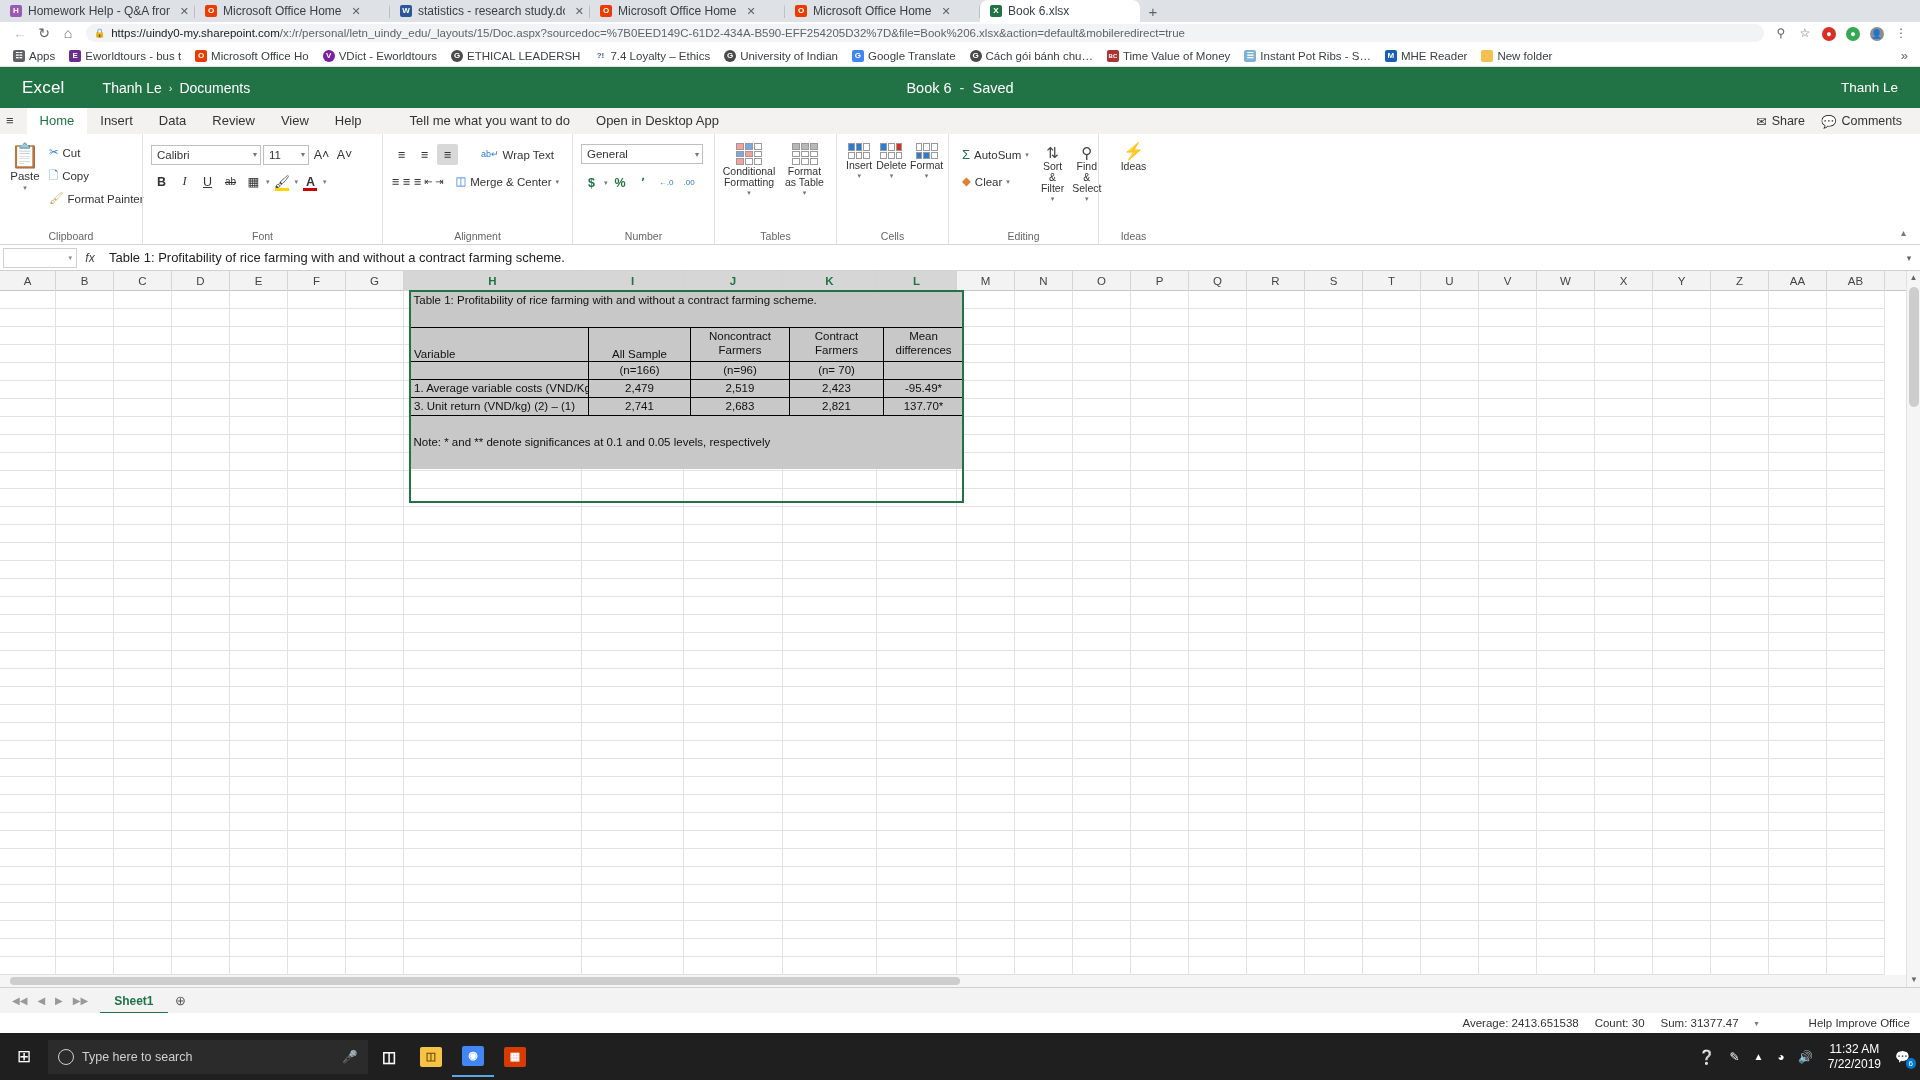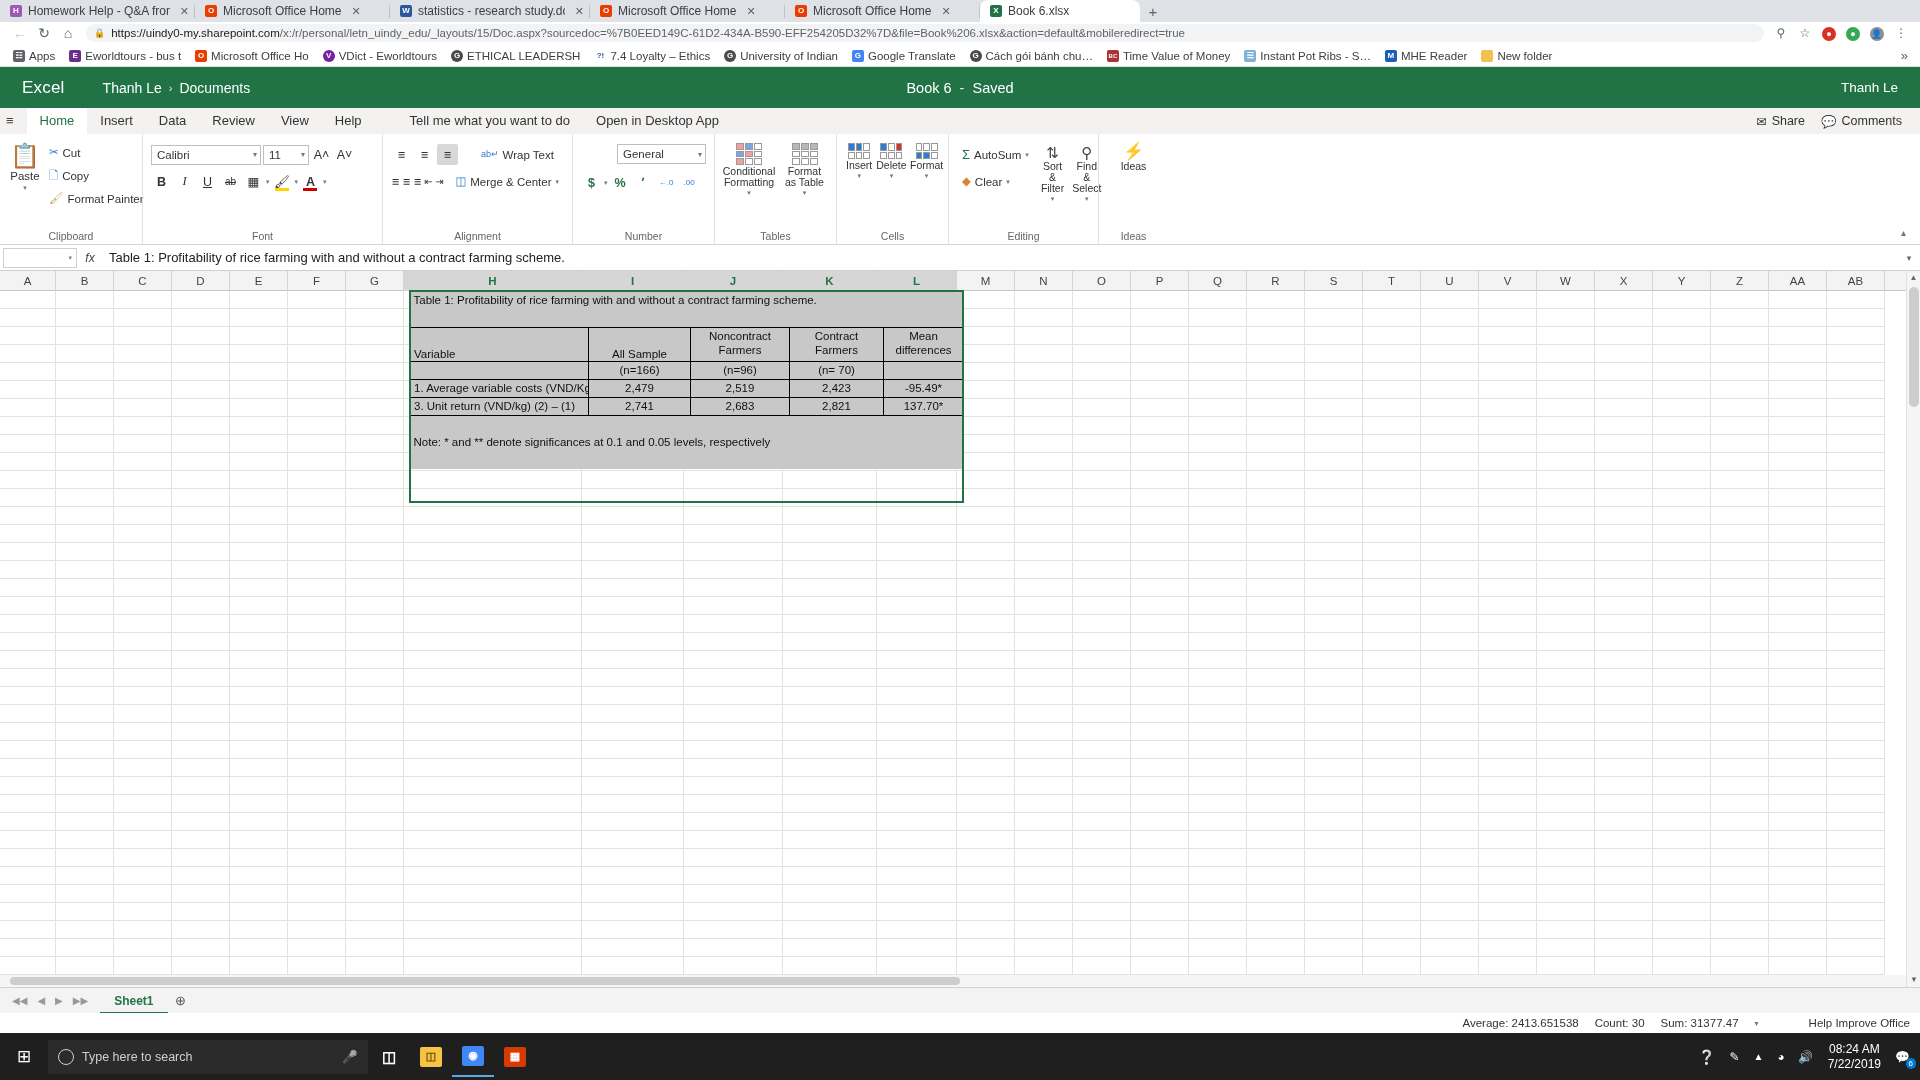--- a/index.html
+++ b/index.html
@@ -543,21 +543,21 @@
             <span class="ico" style="color:#2b7cd3;">◫</span>
             <span>Merge &amp; Center</span>
             <span style="font-size:7px;color:#777;">▾</span>
           </div>
       </div>
       <div class="glabel">Alignment</div>
     </div>
 
     <div class="rgroup" style="width:142px;">
       <div class="rrow" style="padding-top:6px;">
-        <div class="combo" style="width:122px;margin-left:36px;">
+        <div class="combo" style="width:122px;">
           <span class="cv">General</span>
           <span class="carr">▾</span>
         </div>
       </div>
       <div class="rrow" style="padding-top:8px;">
         <span class="sq-btn" style="color:#217346;font-weight:bold;">$</span>
         <span class="carr" style="font-size:7px;color:#777;">▾</span>
         <span class="sq-btn" style="color:#217346;font-weight:bold;">%</span>
         <span class="sq-btn" style="color:#217346;font-weight:bold;">٬</span>
         <span class="sq-btn" style="font-size:8px;color:#2b7cd3;">←.0</span>
@@ -2022,21 +2022,21 @@
     <div class="tb-app">
         <span class="appico" style="background:#d83b01;">▦</span>
       </div>
     <div class="tray">
       <span style="color:#4fc3f7;font-size:14px;">❔</span>
       <span>✎</span>
       <span style="font-size:10px;">▲</span>
       <span>◕</span>
       <span>🔊</span>
       <span class="clock">
-        <div>08:24 AM</div>
+        <div>11:32 AM</div>
         <div>7/22/2019</div>
       </span>
       <span class="notif-badge">💬
         <span class="cnt">6</span>
       </span>
     </div>
   </div>
 
 </div>
 

